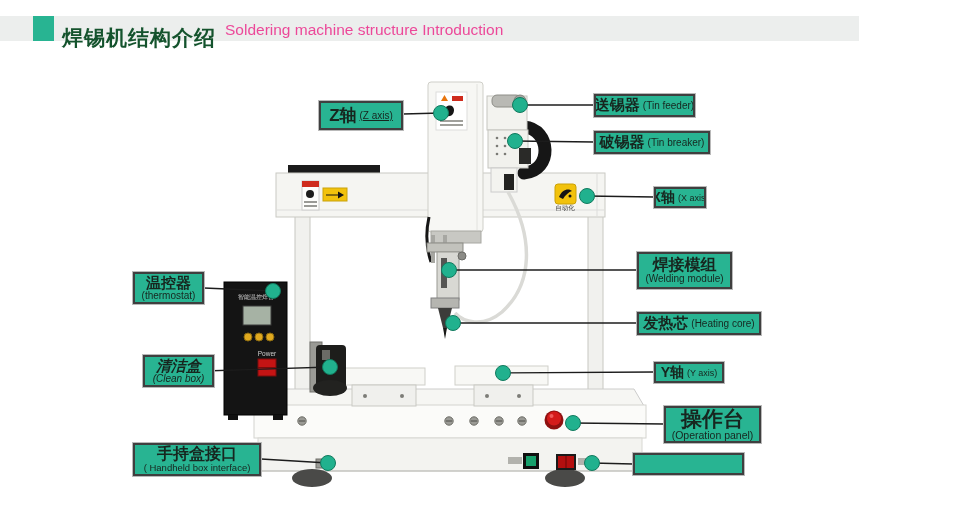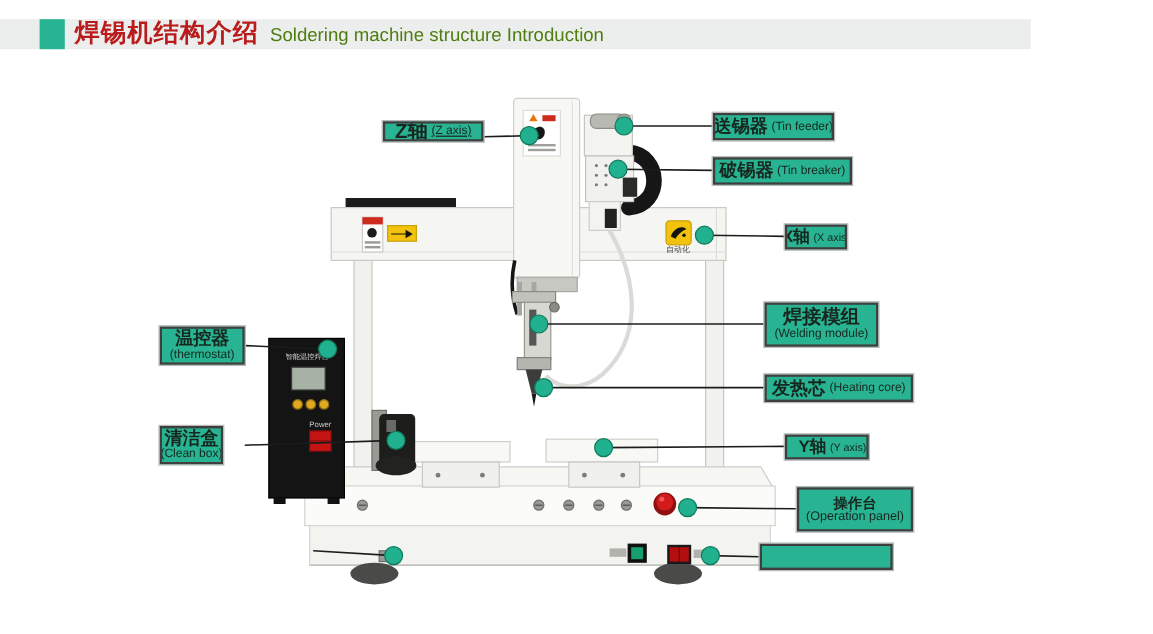--- a/index.html
+++ b/index.html
@@ -3,47 +3,47 @@
 <meta charset="utf-8">
 <style>
   html,body{margin:0;padding:0;background:#fff;}
   .stage{
     position:relative;width:961px;height:528px;background:#ffffff;overflow:hidden;
     font-family:"Liberation Sans","DejaVu Sans",sans-serif;color:#333;
   }
   
   .header-strip{position:absolute;left:0;top:16px;width:859px;height:25px;background:#eceeed;}
   .header-square{position:absolute;left:33px;top:16px;width:21px;height:25px;background:#28b492;}
-  .title-zh{position:absolute;left:62px;top:14px;height:28px;line-height:28px;
-    font-size:21px;font-weight:bold;color:#b91c1c;letter-spacing:1px;}
+  .title-zh{position:absolute;left:62px;top:24px;height:28px;line-height:28px;
+    font-size:21px;font-weight:bold;color:#14532d;letter-spacing:1px;}
   .title-en{position:absolute;left:225px;top:18px;height:24px;line-height:24px;
-    font-size:15.5px;color:#4d7c0f;}
+    font-size:15.5px;color:#ec4899;}
   
   .diagram-svg{position:absolute;left:0;top:0;}
   
   .label{
     position:absolute;box-sizing:border-box;background:#28b492;
     border:2px solid #3f3f3f;outline:1px solid #b9b9b9;
     display:flex;align-items:center;justify-content:center;
     color:#17261f;text-align:center;overflow:hidden;white-space:nowrap;
   }
   .label.row{flex-direction:row;gap:3px;}
   .label.col{flex-direction:column;line-height:1.05;}
   .label .zh{font-weight:bold;}
-  .lab-z{left:319px;top:101px;width:84px;height:17px;}  .lab-z .zh{font-size:17px;} .lab-z .en{font-size:10px;text-decoration:underline;}
+  .lab-z{left:319px;top:101px;width:84px;height:29px;}  .lab-z .zh{font-size:17px;} .lab-z .en{font-size:10px;text-decoration:underline;}
   .lab-feed{left:594px;top:94px;width:101px;height:23px;} .lab-feed .zh{font-size:15px;} .lab-feed .en{font-size:10px;}
   .lab-break{left:594px;top:131px;width:116px;height:23px;} .lab-break .zh{font-size:15px;} .lab-break .en{font-size:10px;}
   .lab-x{left:654px;top:187px;width:52px;height:21px;} .lab-x .zh{font-size:14px;} .lab-x .en{font-size:9px;}
   .lab-weld{left:637px;top:252px;width:95px;height:37px;} .lab-weld .zh{font-size:16px;} .lab-weld .en{font-size:10px;}
   .lab-heat{left:637px;top:312px;width:124px;height:23px;} .lab-heat .zh{font-size:15px;} .lab-heat .en{font-size:10px;}
-  .lab-y{left:654px;top:362px;width:70px;height:21px;justify-content:flex-end;} .lab-y .zh{font-size:14px;} .lab-y .en{font-size:9px;}
-  .lab-op{left:664px;top:406px;width:97px;height:37px;} .lab-op .zh{font-size:12px;} .lab-op .en{font-size:10.5px;}
+  .lab-y{left:654px;top:362px;width:70px;height:21px;} .lab-y .zh{font-size:14px;} .lab-y .en{font-size:9px;}
+  .lab-op{left:664px;top:406px;width:97px;height:37px;} .lab-op .zh{font-size:21px;} .lab-op .en{font-size:10.5px;}
   .lab-empty{left:633px;top:453px;width:111px;height:22px;}
   .lab-thermo{left:133px;top:272px;width:71px;height:32px;} .lab-thermo .zh{font-size:15px;} .lab-thermo .en{font-size:10px;text-align:center;}
-  .lab-clean{left:133px;top:355px;width:53px;height:32px;} .lab-clean .zh{font-size:15px;} .lab-clean .en{font-size:10px;}
+  .lab-clean{left:143px;top:355px;width:71px;height:32px;font-style:italic;} .lab-clean .zh{font-size:15px;} .lab-clean .en{font-size:10px;}
   .lab-hand{left:133px;top:443px;width:128px;height:33px;} .lab-hand .zh{font-size:16px;} .lab-hand .en{font-size:9.5px;}
 </style>
 </head>
 <body>
 
 <div class="stage">
 
   <div class="header-strip"></div>
   <div class="header-square"></div>
   <div class="title-zh">焊锡机结构介绍</div>
@@ -278,14 +278,18 @@
   </div>
   <div class="label lab-empty"></div>
   <div class="label col lab-thermo">
     <span class="zh">温控器</span>
     <span class="en">(thermostat)</span>
   </div>
   <div class="label col lab-clean">
     <span class="zh">清洁盒</span>
     <span class="en">(Clean box)</span>
   </div>
+  <div class="label col lab-hand">
+    <span class="zh">手持盒接口</span>
+    <span class="en">( Handheld box interface)</span>
+  </div>
 
 </div>
 
 </body></html>

